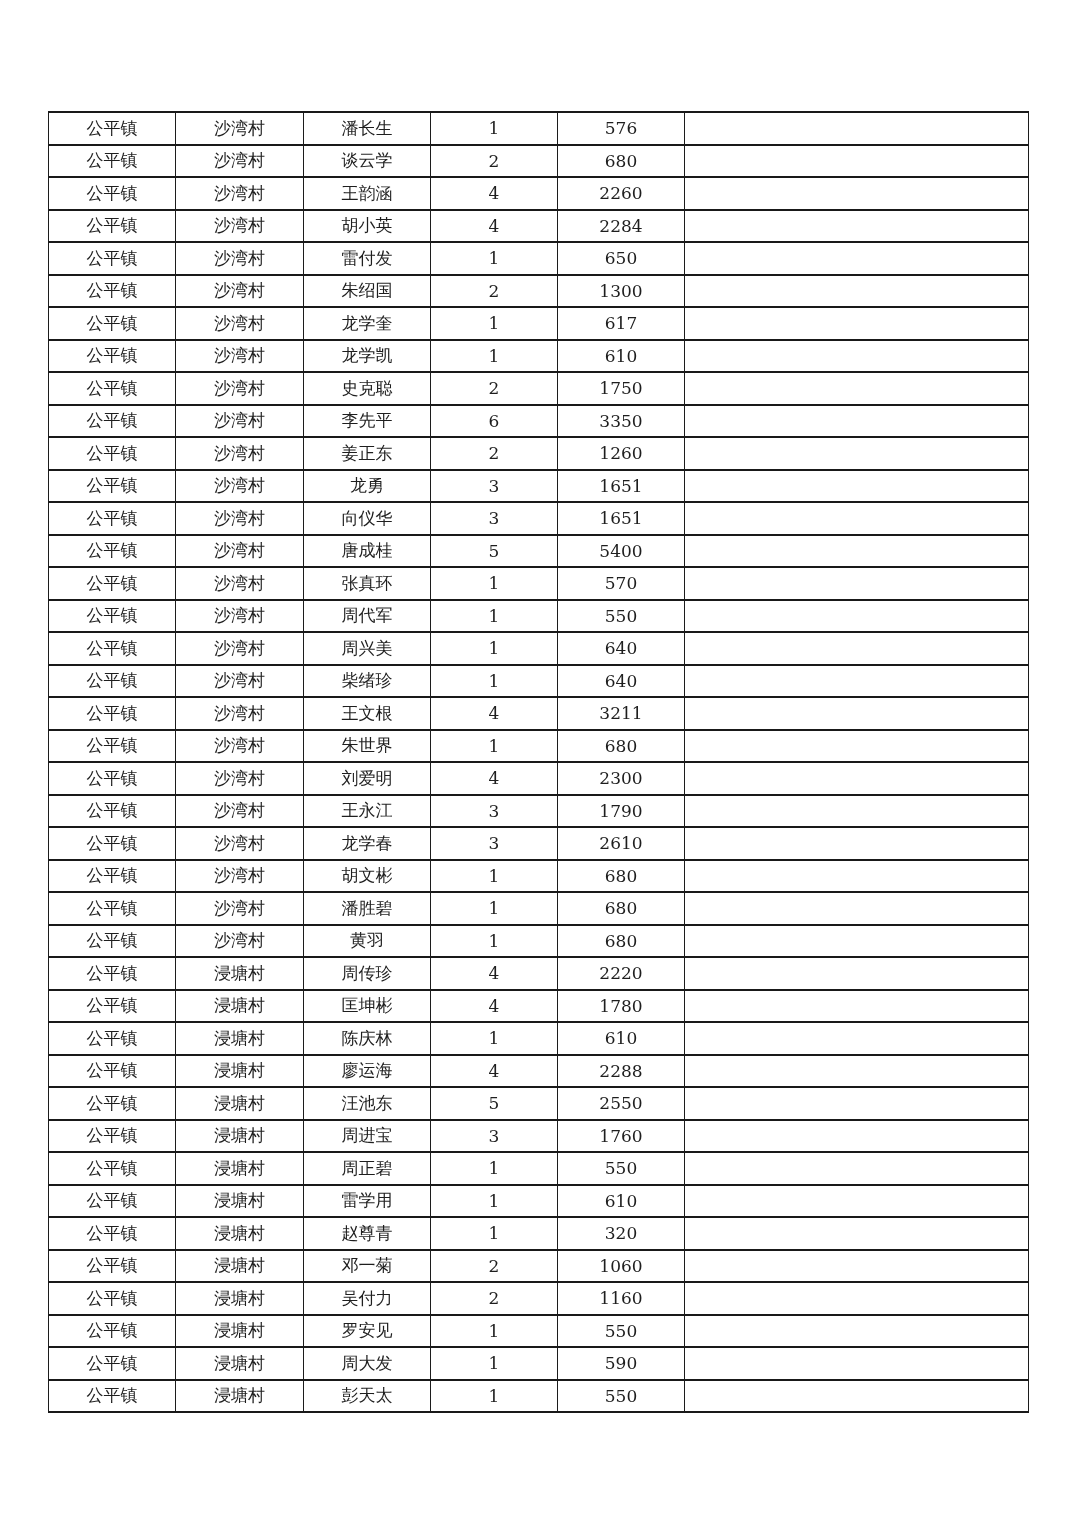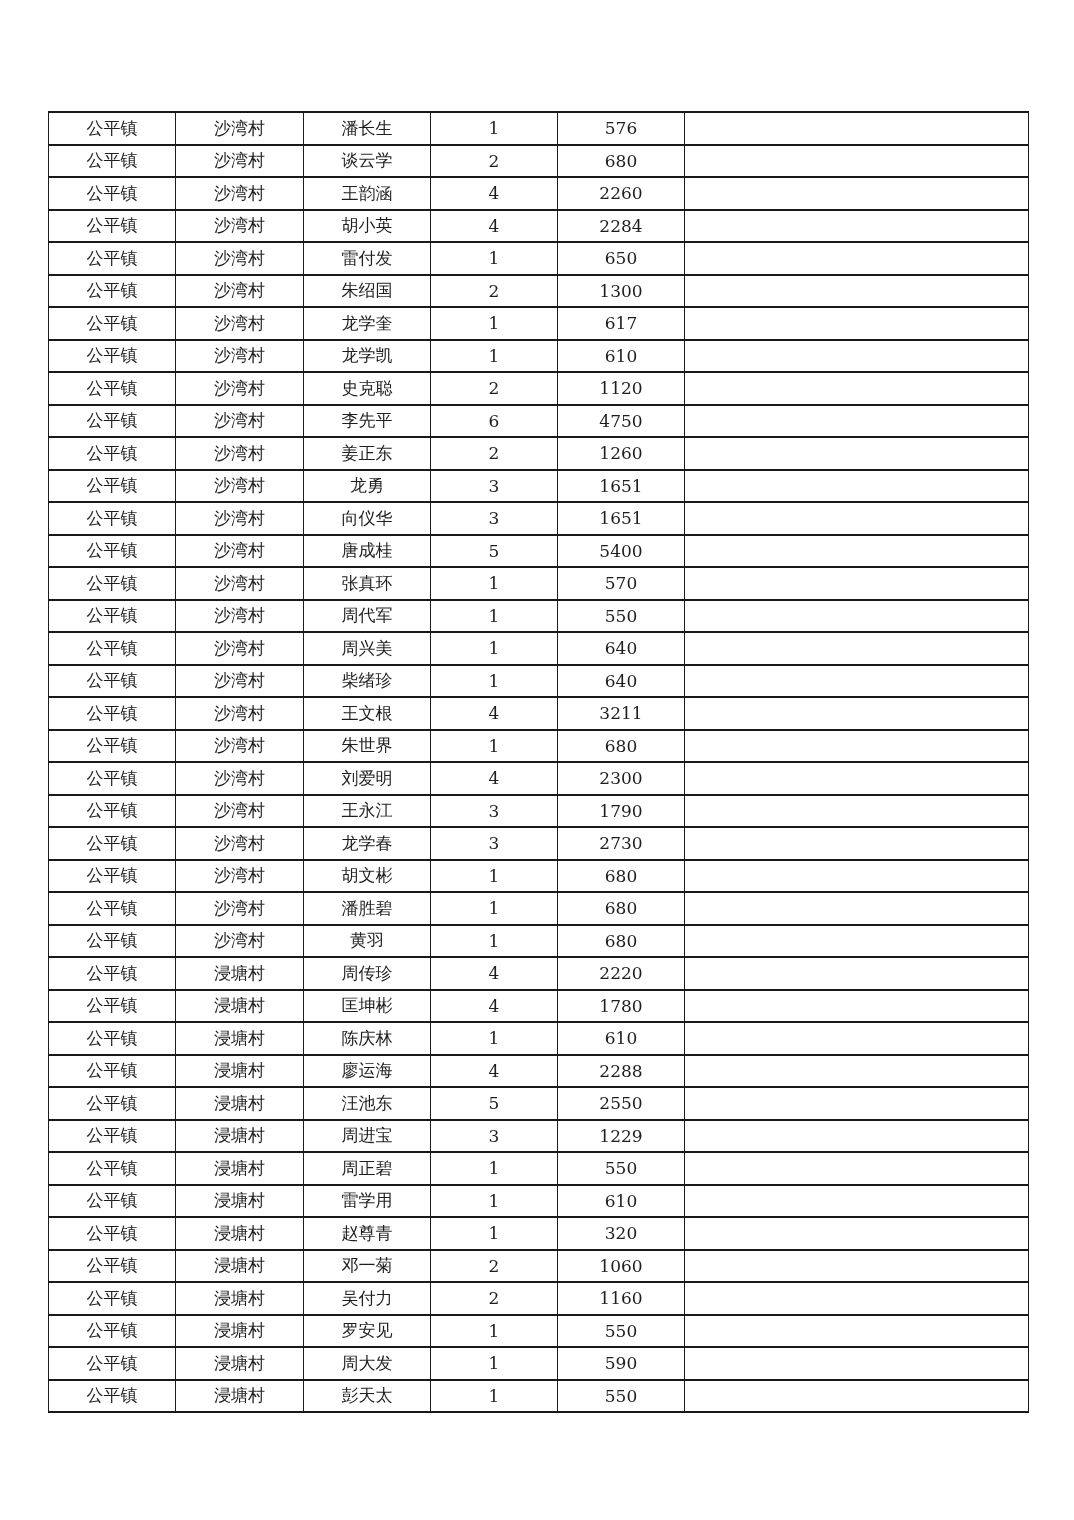--- a/index.html
+++ b/index.html
@@ -115,29 +115,29 @@
           <td>龙学凯</td>
           <td>1</td>
           <td>610</td>
           <td></td>
         </tr>
         <tr>
           <td>公平镇</td>
           <td>沙湾村</td>
           <td>史克聪</td>
           <td>2</td>
-          <td>1120</td>
+          <td>1750</td>
           <td></td>
         </tr>
         <tr>
           <td>公平镇</td>
           <td>沙湾村</td>
           <td>李先平</td>
           <td>6</td>
-          <td>4750</td>
+          <td>3350</td>
           <td></td>
         </tr>
         <tr>
           <td>公平镇</td>
           <td>沙湾村</td>
           <td>姜正东</td>
           <td>2</td>
           <td>1260</td>
           <td></td>
         </tr>
@@ -227,21 +227,21 @@
           <td>王永江</td>
           <td>3</td>
           <td>1790</td>
           <td></td>
         </tr>
         <tr>
           <td>公平镇</td>
           <td>沙湾村</td>
           <td>龙学春</td>
           <td>3</td>
-          <td>2730</td>
+          <td>2610</td>
           <td></td>
         </tr>
         <tr>
           <td>公平镇</td>
           <td>沙湾村</td>
           <td>胡文彬</td>
           <td>1</td>
           <td>680</td>
           <td></td>
         </tr>
@@ -299,21 +299,21 @@
           <td>汪池东</td>
           <td>5</td>
           <td>2550</td>
           <td></td>
         </tr>
         <tr>
           <td>公平镇</td>
           <td>浸塘村</td>
           <td>周进宝</td>
           <td>3</td>
-          <td>1229</td>
+          <td>1760</td>
           <td></td>
         </tr>
         <tr>
           <td>公平镇</td>
           <td>浸塘村</td>
           <td>周正碧</td>
           <td>1</td>
           <td>550</td>
           <td></td>
         </tr>

